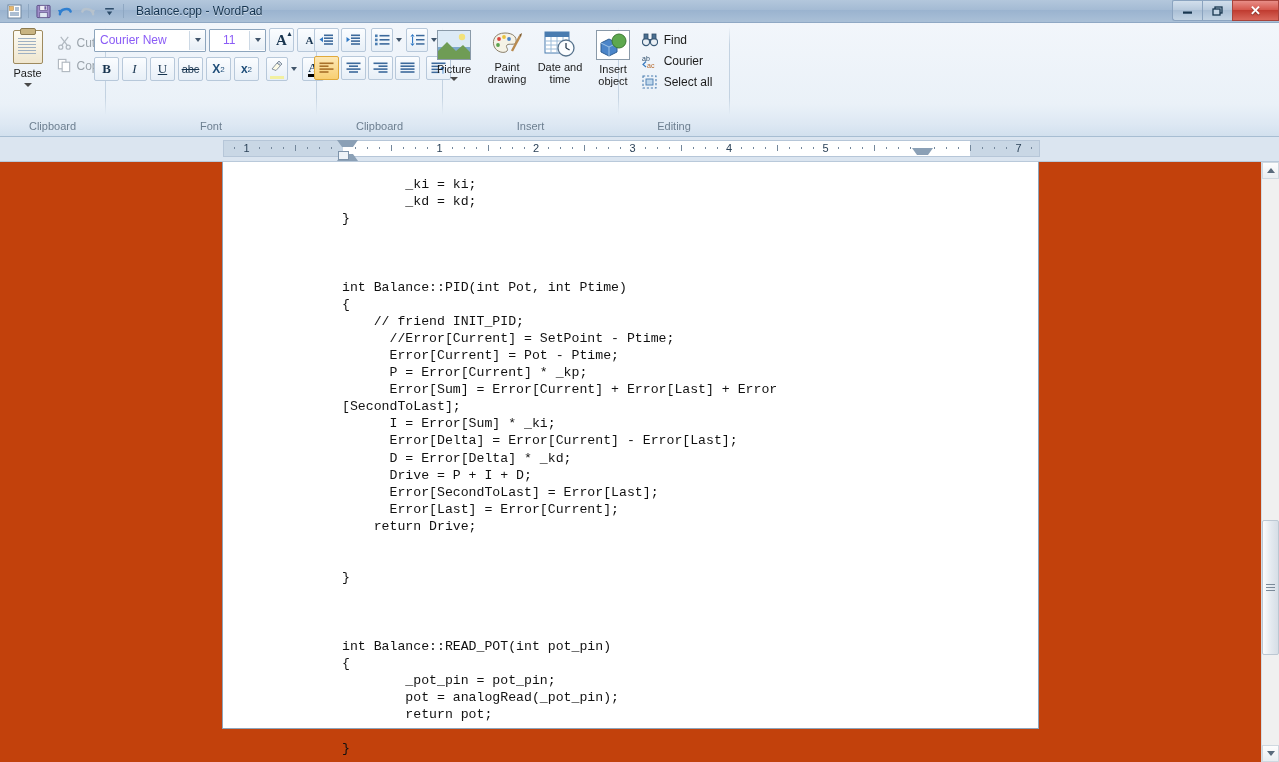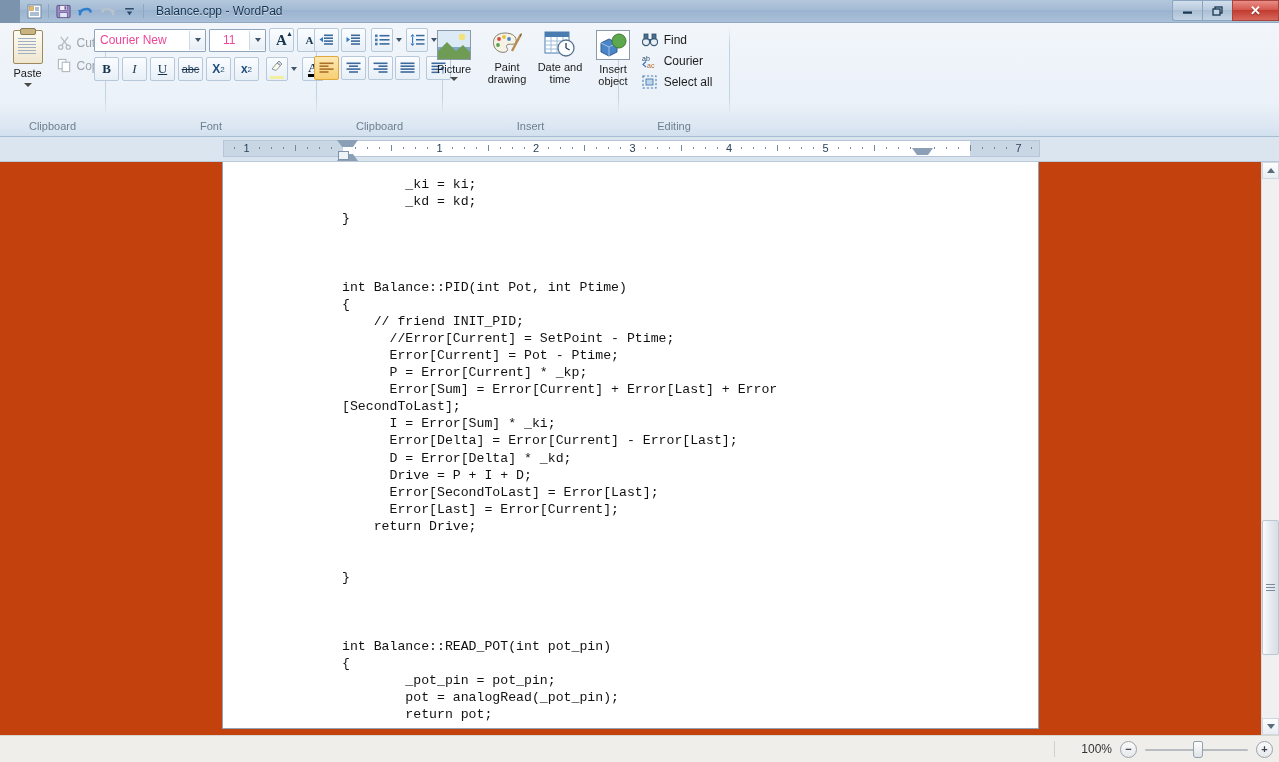--- a/index.html
+++ b/index.html
@@ -11,21 +11,20 @@
     -webkit-font-smoothing:antialiased;
   }
   .app{position:absolute;inset:0;display:flex;flex-direction:column;}
 
   
   .titlebar{
     height:22px;flex:0 0 22px;position:relative;
     background:linear-gradient(to bottom,#b3c7dc 0%,#a4bbd4 45%,#9ab3cf 46%,#aac0d7 100%);
     display:flex;align-items:center;
     border-bottom:1px solid #8fa8c4;
-    margin-left:20px;
   }
   .qat{display:flex;align-items:center;gap:2px;padding-left:4px;height:20px;}
   .qat-btn{width:20px;height:19px;display:flex;align-items:center;justify-content:center;}
   .qat-sep{width:1px;height:14px;background:#8ea7c2;margin:0 2px;}
   .title-text{
     margin-left:10px;font-size:12px;color:#14334f;white-space:nowrap;
     text-shadow:0 1px 0 rgba(255,255,255,.55);
   }
   .wincontrols{position:absolute;right:0;top:0;display:flex;height:20px;}
   .wb{width:29px;height:19px;display:flex;align-items:center;justify-content:center;
@@ -98,21 +97,21 @@
     border-top:4px solid #4a4a4a;margin-top:4px;}
   .smallcmds{display:flex;flex-direction:column;gap:2px;padding-top:4px;}
   .smallcmd{display:flex;align-items:center;gap:5px;height:21px;padding:0 4px;color:#9aa3ab;font-size:12px;}
 
   
   .g-font{width:210px;}
   .fontrow{display:flex;align-items:center;gap:3px;padding-left:7px;}
   .fontrow+.fontrow{margin-top:5px;}
   .combo{
     height:21px;border:1px solid #8da5bd;background:#fff;display:flex;align-items:center;
-    border-radius:1px;font-size:12px;color:#ec4899;
+    border-radius:1px;font-size:12px;color:#8b5cf6;
   }
   .combo .val{padding:0 4px 0 5px;flex:1;white-space:nowrap;overflow:hidden;}
   .combo .arrow{width:15px;height:19px;display:flex;align-items:center;justify-content:center;
     border-left:1px solid #cdd9e5;background:linear-gradient(to bottom,#fdfefe,#e6eef6);}
   .cb-tri{border-left:3px solid transparent;border-right:3px solid transparent;border-top:4px solid #41556b;}
   .fontname{width:110px;}
   .fontsize{width:47px;padding-left:8px;}
   .tbtn{
     width:23px;height:22px;display:flex;align-items:center;justify-content:center;
     border:1px solid transparent;border-radius:2px;font-size:12px;color:#17344f;
@@ -731,28 +730,13 @@
             <i></i>
             <i></i>
           </span>
       </div>
       <div class="sb-btn sb-down">
           <i class="sb-tri-dn"></i>
         </div>
     </div>
   </div>
 
-  <div class="statusbar">
-    <div class="statusdiv"></div>
-    <div class="status-right">
-      <span class="zoomlbl">100%</span>
-      <span class="zcircle">
-        <b>−</b>
-      </span>
-      <span class="ztrack">
-        <span class="zthumb"></span>
-      </span>
-      <span class="zcircle">
-        <b>+</b>
-      </span>
-    </div>
-  </div>
 </div>
 
 </body></html>

